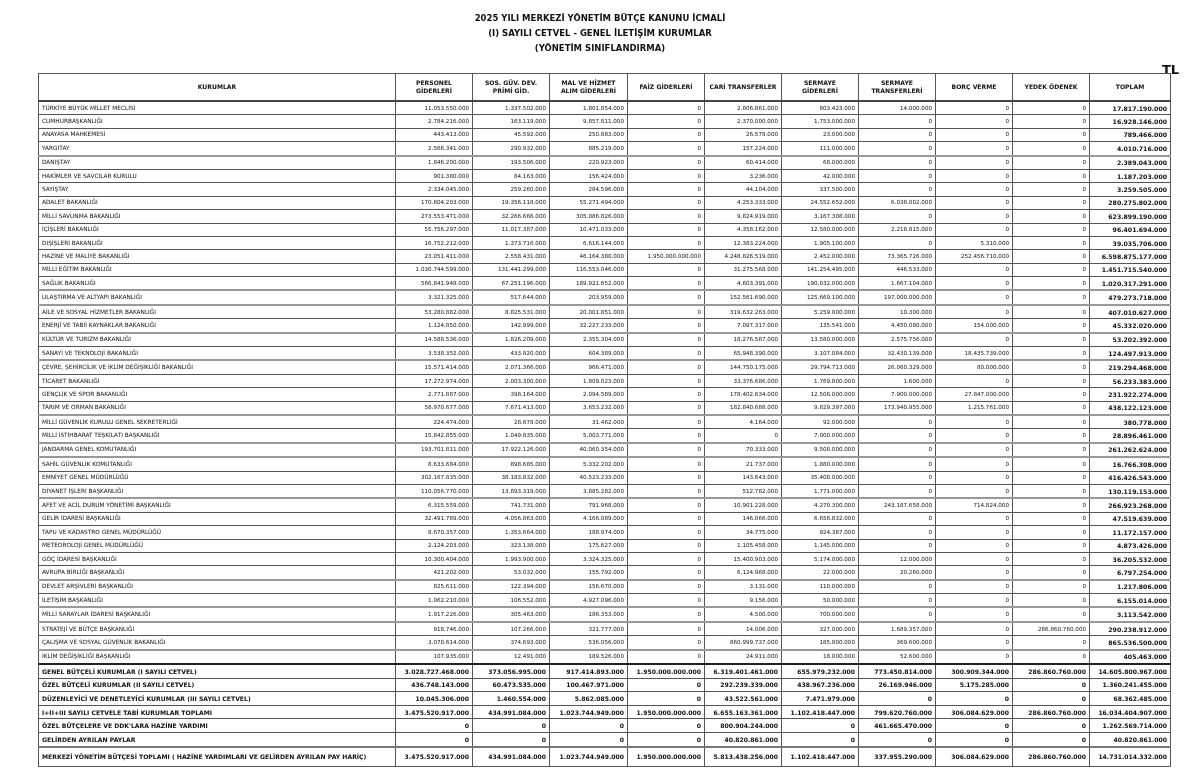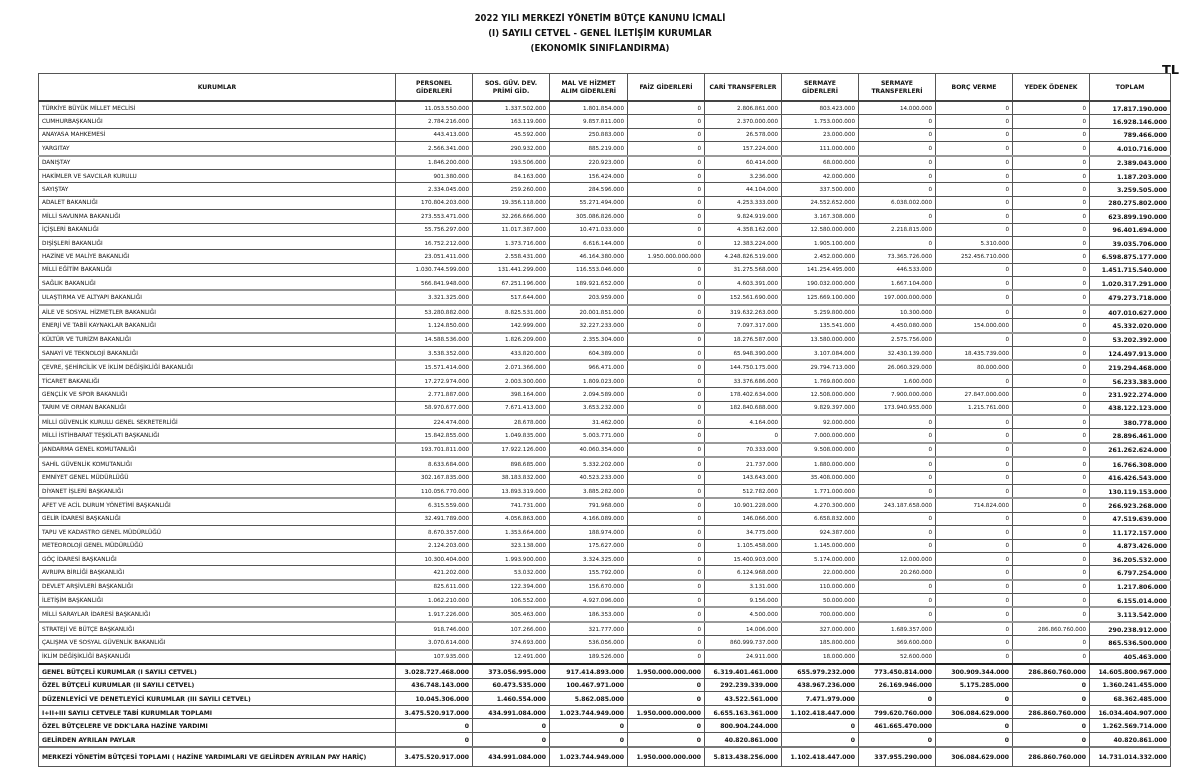--- a/index.html
+++ b/index.html
@@ -15,23 +15,23 @@
   td.tot { font-weight:bold; font-size:6.2px; }
   tr.sep td { border-top:2px solid #999; }
   tr.sum td { font-weight:bold; font-size:6.1px; height:12.6px; }
   tr.sum.first td { border-top:2px solid #222; }
   tr.sum.last td { height:18px; border-top:2px solid #777; }
 </style>
 </head>
 <body>
 
 <div class="titles">
-  <div>2022 YILI MERKEZİ YÖNETİM BÜTÇE KANUNU İCMALİ</div>
+  <div>2025 YILI MERKEZİ YÖNETİM BÜTÇE KANUNU İCMALİ</div>
   <div>(I) SAYILI CETVEL - GENEL İLETİŞİM KURUMLAR</div>
-  <div>(EKONOMİK SINIFLANDIRMA)</div>
+  <div>(YÖNETİM SINIFLANDIRMA)</div>
 </div>
 <div class="unit">TL</div>
 
 <table>
   <colgroup>
     <col style="width:357px">
       <col style="width:77px">
       <col style="width:77px">
       <col style="width:78px">
       <col style="width:77px">

